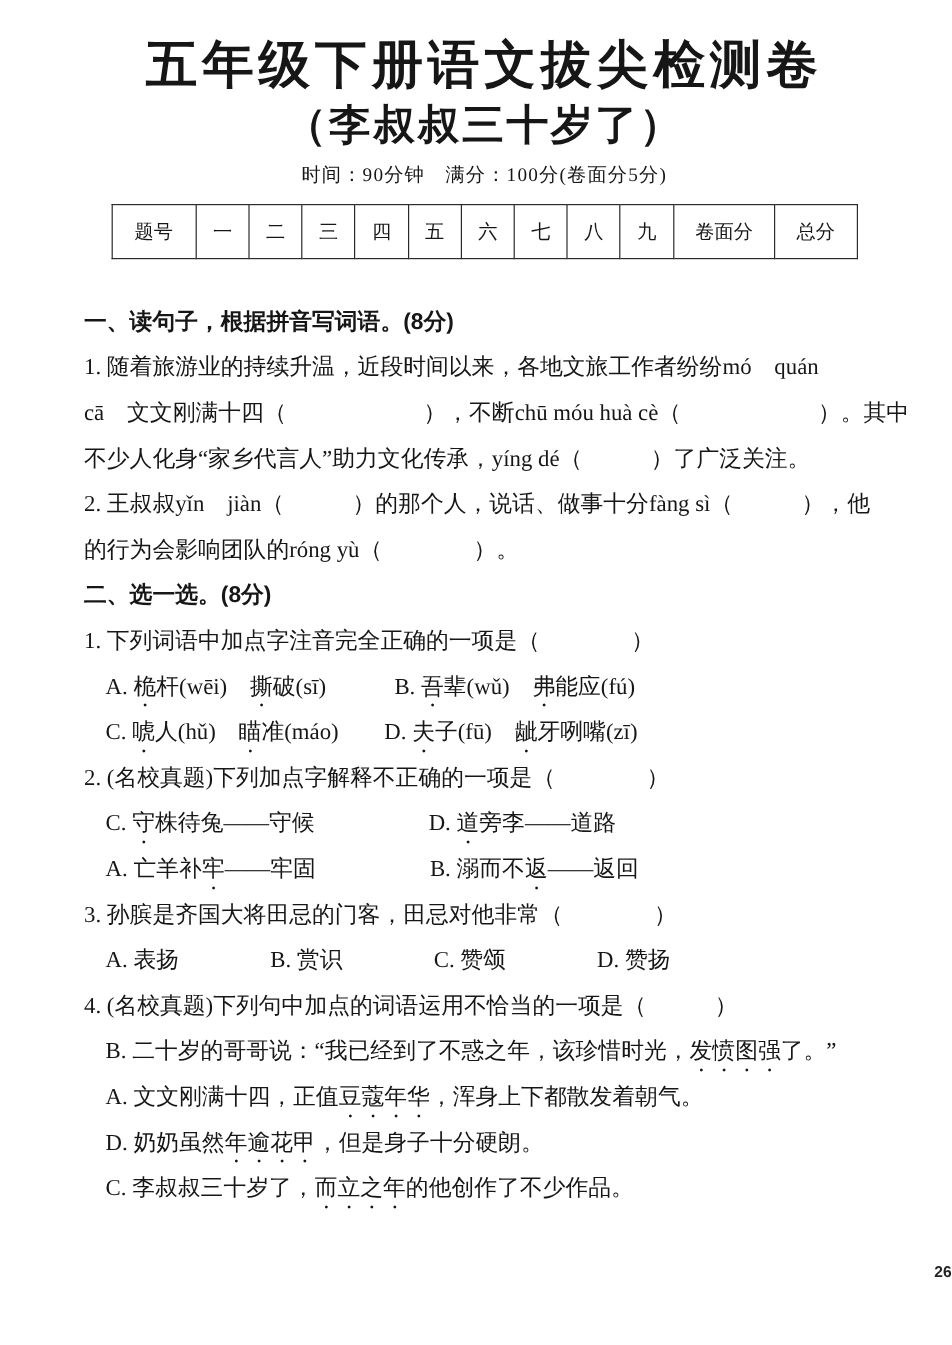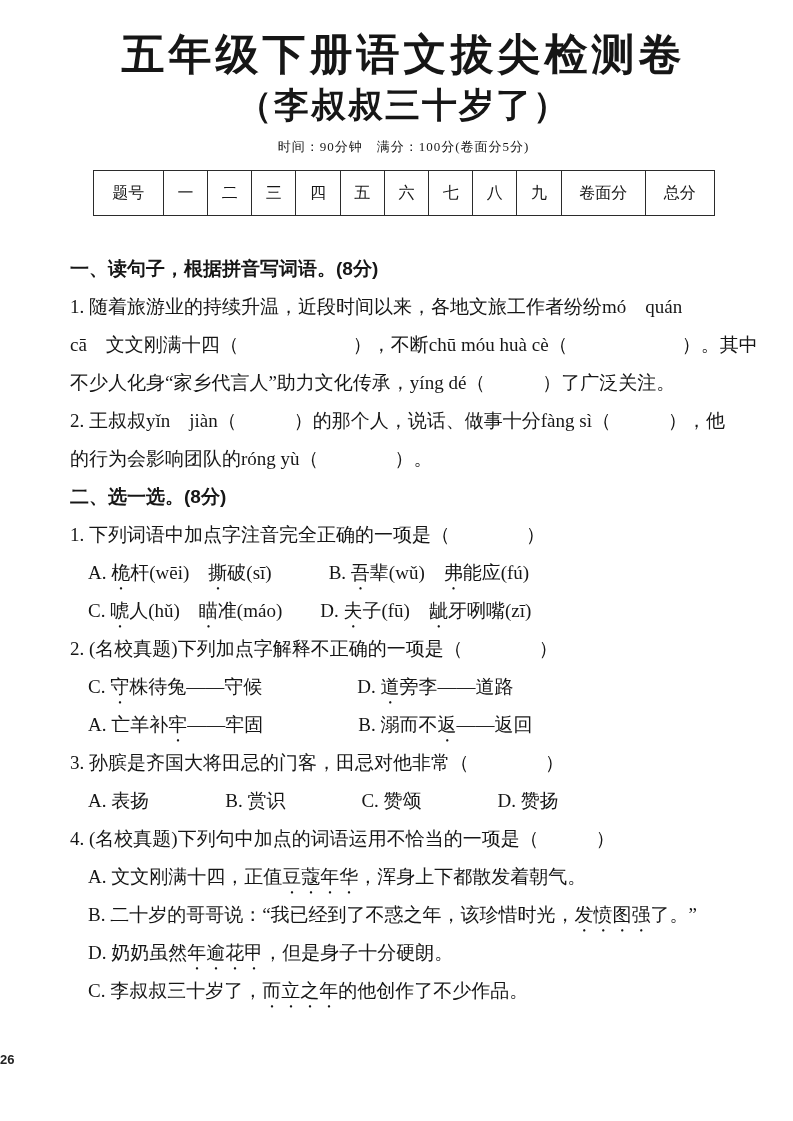--- a/index.html
+++ b/index.html
@@ -30,21 +30,21 @@
     font-family: "Liberation Sans", sans-serif;
     font-weight: 700;
     font-size: 35px;
     line-height: 46px;
     letter-spacing: 2px;
     white-space: nowrap;
   }
   .exam-meta {
     margin-top: 8px;
     text-align: center;
-    font-size: 13px;
+    font-size: 16px;
     line-height: 22px;
     letter-spacing: 1px;
   }
   table.score-table {
     margin: 12px auto 0 auto;
     border-collapse: collapse;
     table-layout: fixed;
     width: 622px;
     font-size: 16px;
   }
@@ -79,21 +79,21 @@
     -webkit-text-emphasis: filled dot;
     -webkit-text-emphasis-position: under;
     text-emphasis: filled dot;
     text-emphasis-position: under right;
   }
   .page-footer {
     position: absolute;
     top: 1052px;
     left: 0;
     width: 100%;
-    text-align: left;
+    text-align: right;
     font-family: "Liberation Sans", sans-serif;
     font-size: 13px;
     font-weight: 700;
     color: #222;
   }
 </style>
 </head>
 <body>
 
 <div class="page">
@@ -145,21 +145,21 @@
       <div class="ln h"><span>二、选一选。(8分)</span></div>
       <div class="ln t"><span>1. 下列词语中加点字注音完全正确的一项是（　　　　）</span></div>
       <div class="ln o"><span>A. </span><span class="dot">桅</span><span>杆(wēi)　</span><span class="dot">撕</span><span>破(sī)　　　B. </span><span class="dot">吾</span><span>辈(wǔ)　</span><span class="dot">弗</span><span>能应(fú)</span></div>
       <div class="ln o"><span>C. </span><span class="dot">唬</span><span>人(hǔ)　</span><span class="dot">瞄</span><span>准(máo)　　D. </span><span class="dot">夫</span><span>子(fū)　</span><span class="dot">龇</span><span>牙咧嘴(zī)</span></div>
       <div class="ln t"><span>2. (名校真题)下列加点字解释不正确的一项是（　　　　）</span></div>
       <div class="ln o"><span>C. </span><span class="dot">守</span><span>株待兔——守候　　　　　D. </span><span class="dot">道</span><span>旁李——道路</span></div>
       <div class="ln o"><span>A. 亡羊补</span><span class="dot">牢</span><span>——牢固　　　　　B. 溺而不</span><span class="dot">返</span><span>——返回</span></div>
       <div class="ln t"><span>3. 孙膑是齐国大将田忌的门客，田忌对他非常（　　　　）</span></div>
       <div class="ln o"><span>A. 表扬　　　　B. 赏识　　　　C. 赞颂　　　　D. 赞扬</span></div>
       <div class="ln t"><span>4. (名校真题)下列句中加点的词语运用不恰当的一项是（　　　）</span></div>
+      <div class="ln o"><span>B. 二十岁的哥哥说：“我已经到了不惑之年，该珍惜时光，</span><span class="dot">发愤图强</span><span>了。”</span></div>
       <div class="ln o"><span>A. 文文刚满十四，正值</span><span class="dot">豆蔻年华</span><span>，浑身上下都散发着朝气。</span></div>
-      <div class="ln o"><span>B. 二十岁的哥哥说：“我已经到了不惑之年，该珍惜时光，</span><span class="dot">发愤图强</span><span>了。”</span></div>
       <div class="ln o"><span>D. 奶奶虽然</span><span class="dot">年逾花甲</span><span>，但是身子十分硬朗。</span></div>
       <div class="ln o"><span>C. 李叔叔三十岁了，</span><span class="dot">而立之年</span><span>的他创作了不少作品。</span></div>
     </div>
 
   <div class="page-footer">26</div>
 
 </div>
 
 </body></html>

